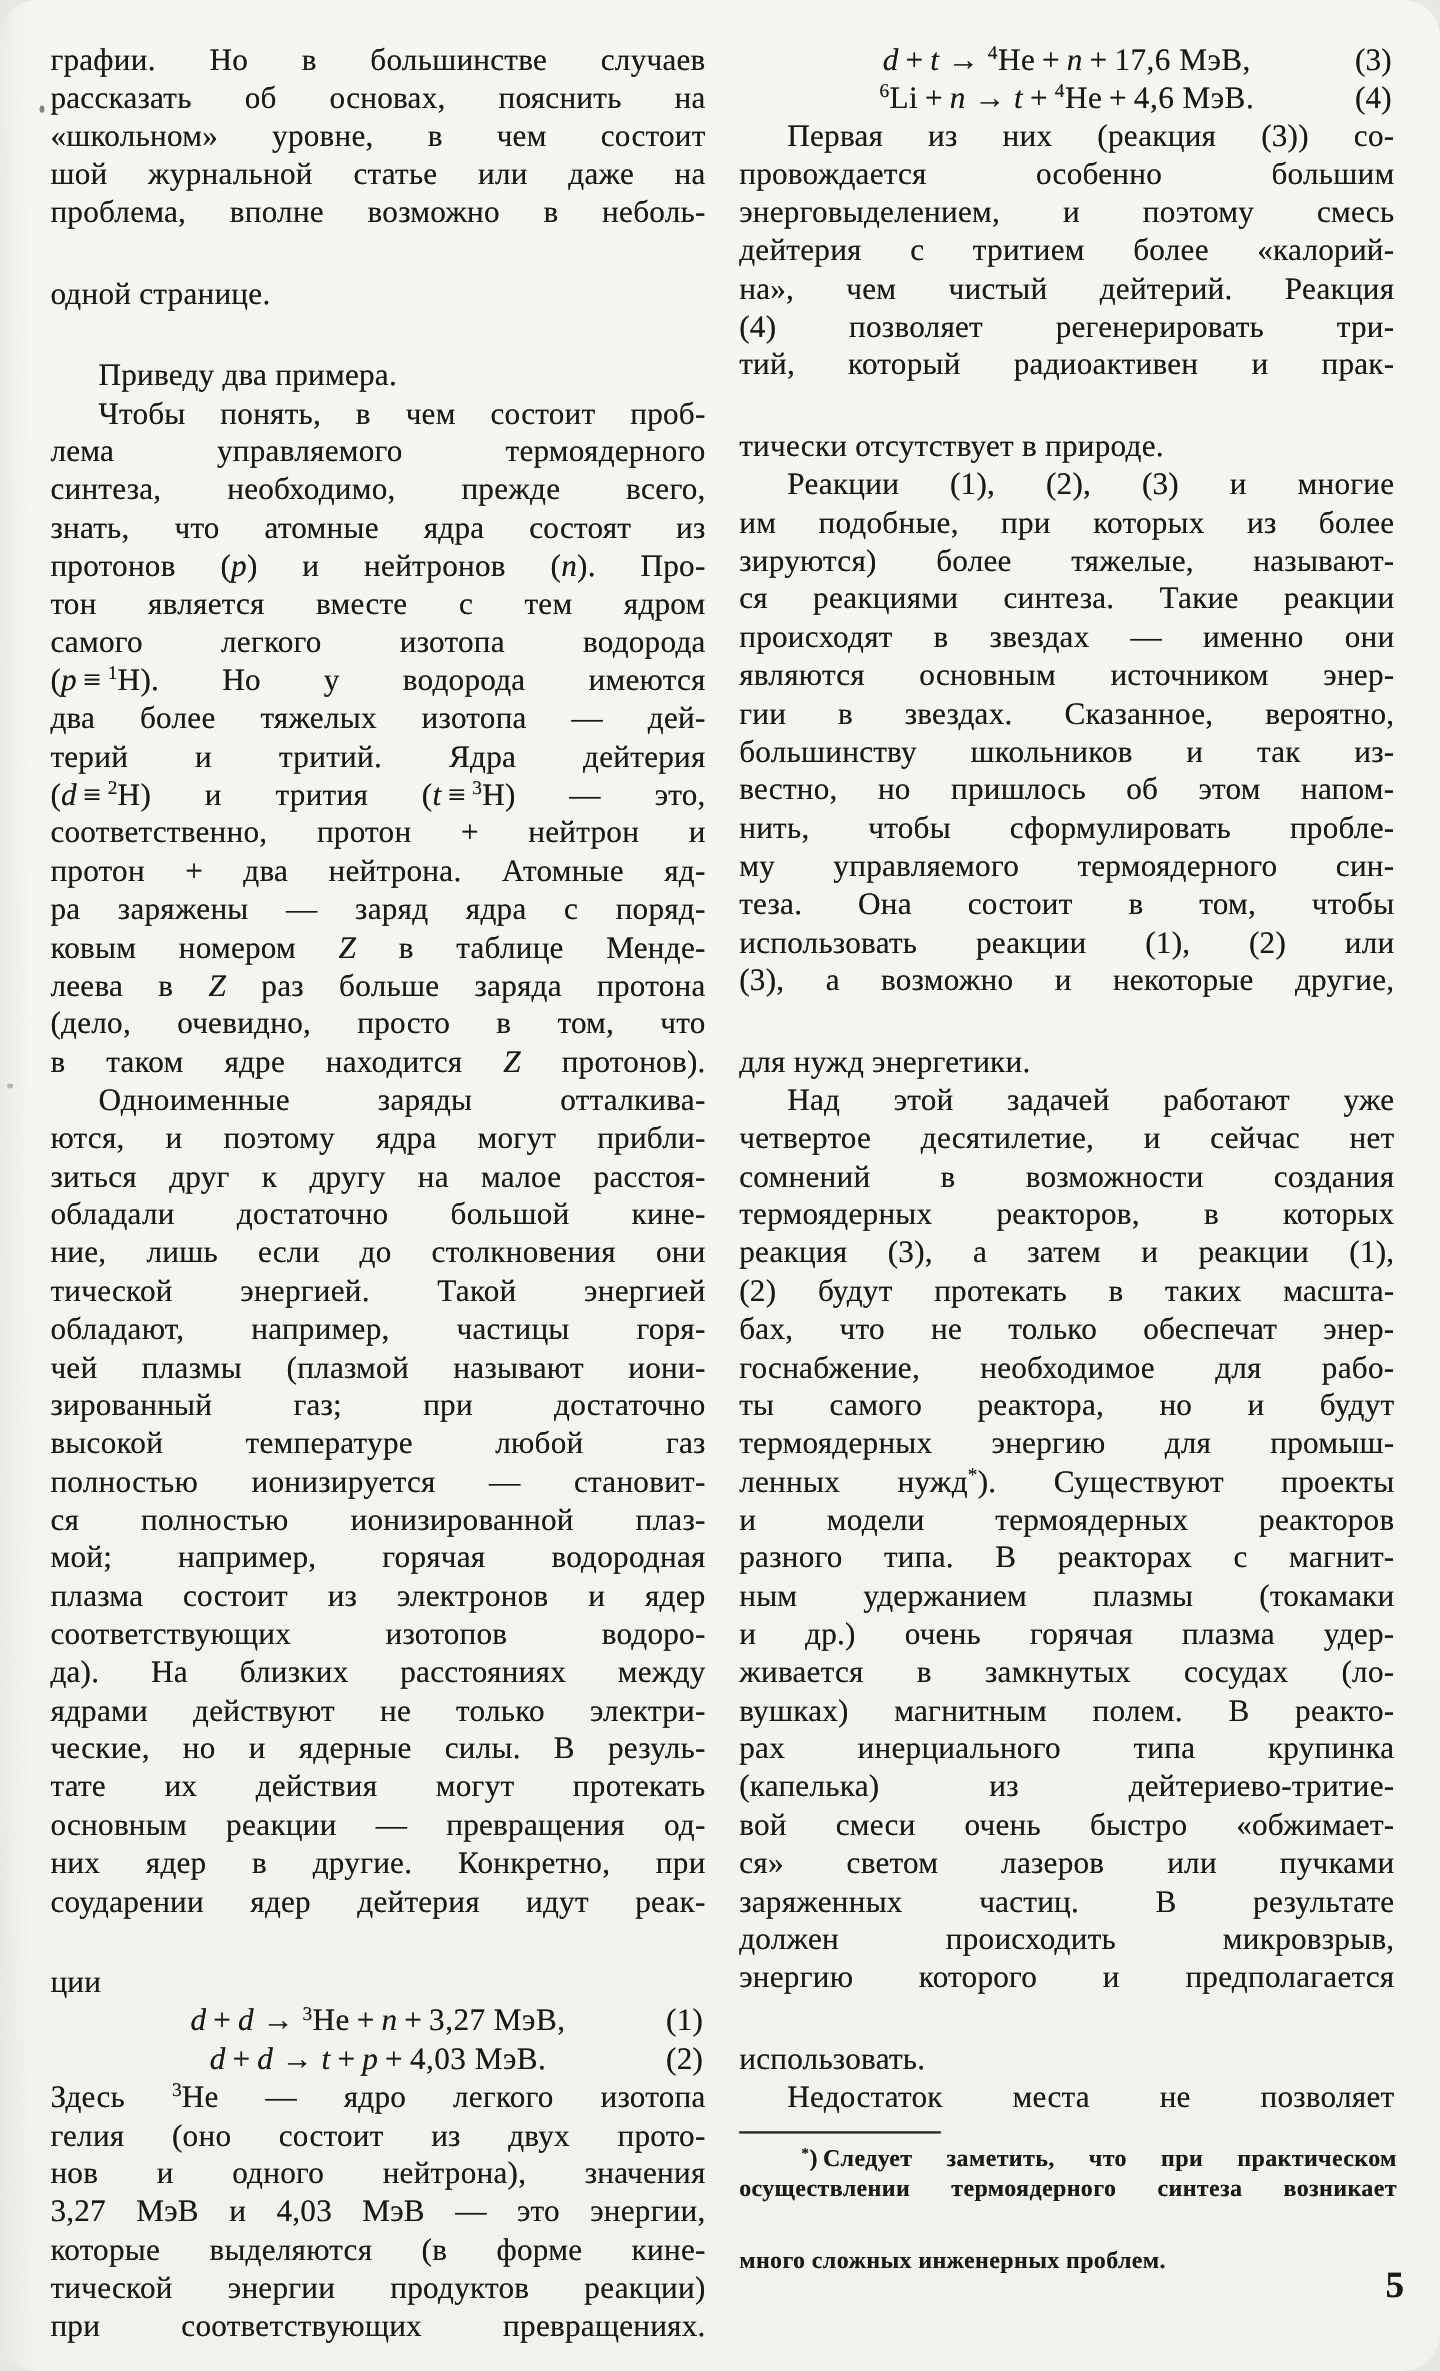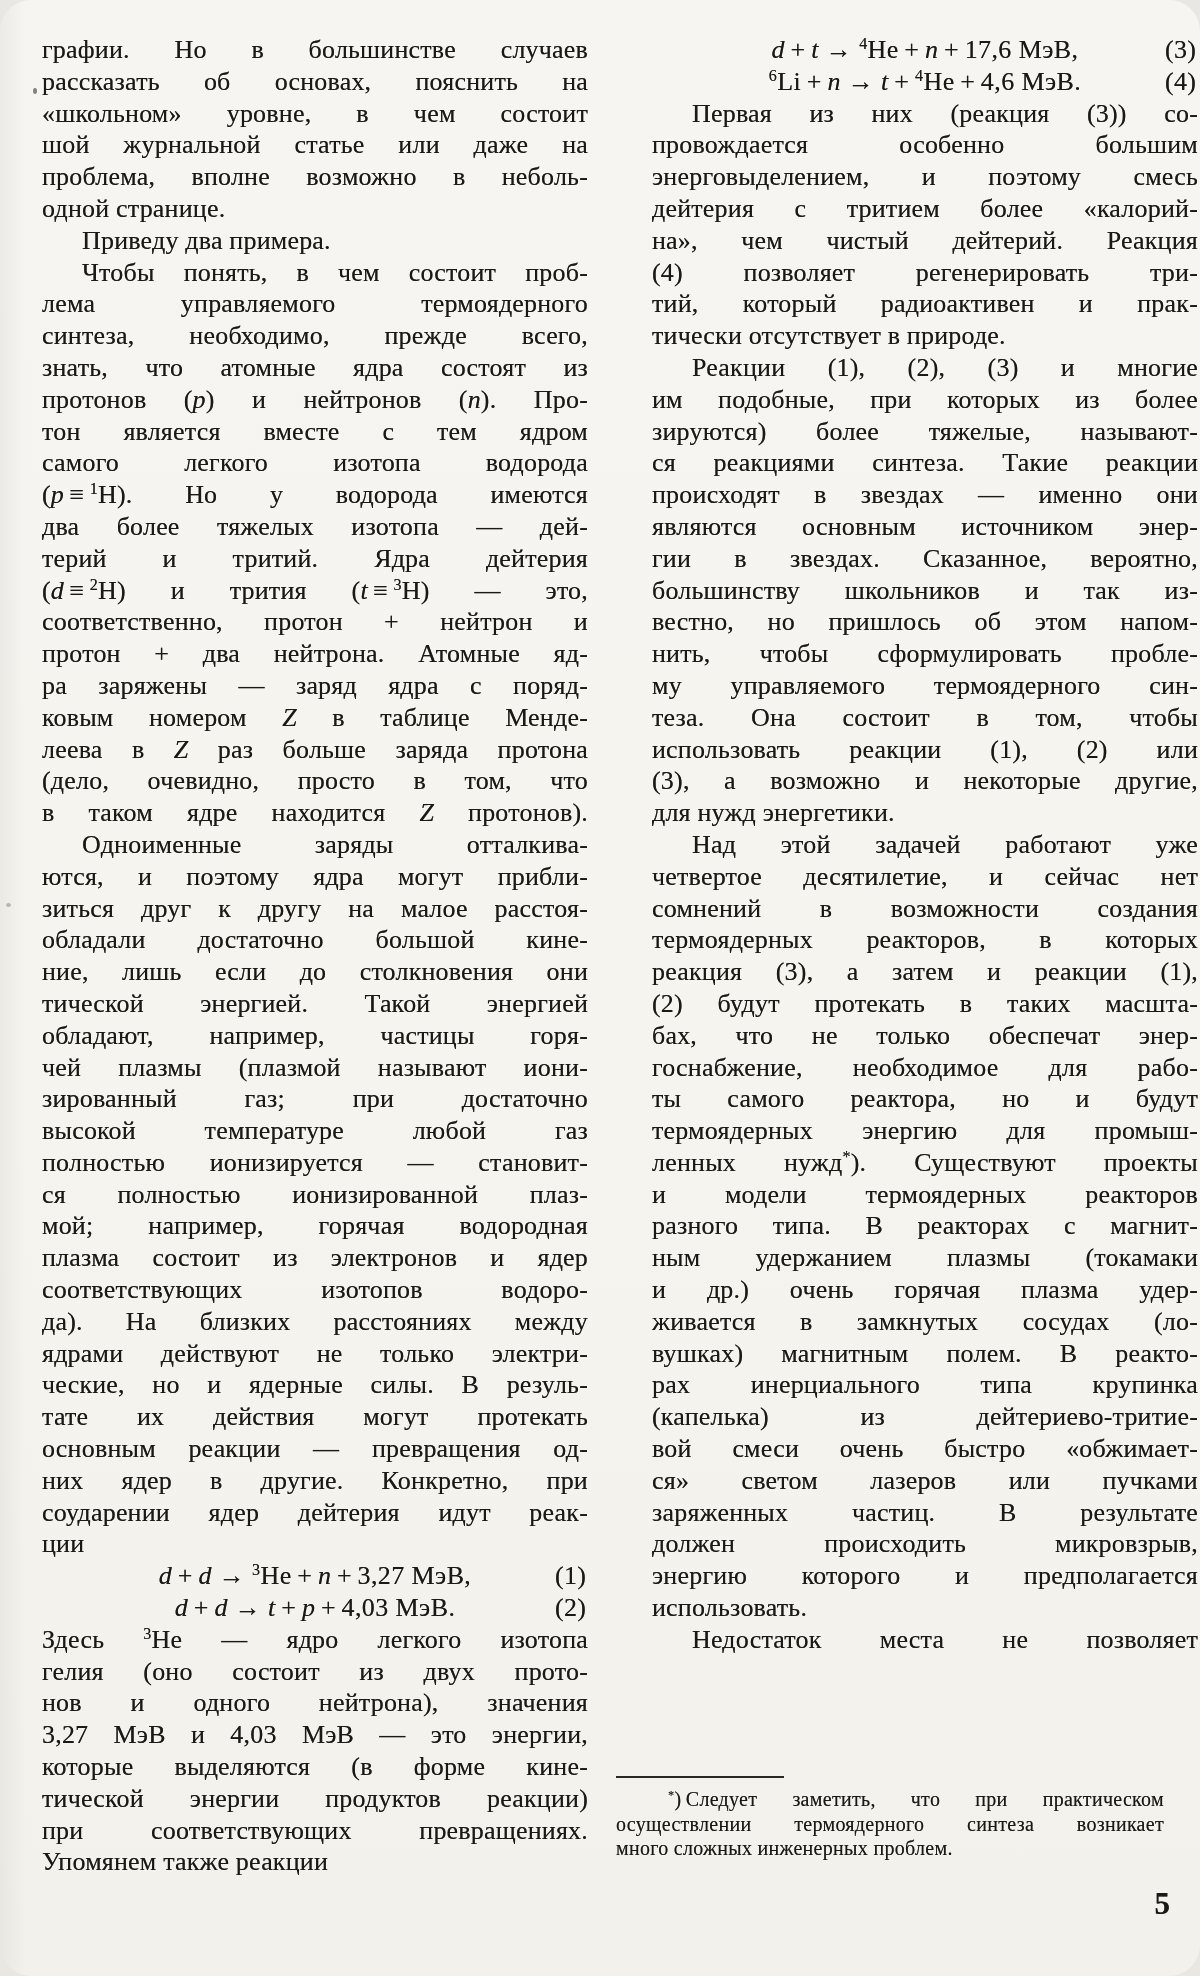--- a/index.html
+++ b/index.html
@@ -21,26 +21,26 @@
     color:var(--ink);
     border-radius:31px;
   }
   .col{
     position:absolute;top:34px;width:546px;
     font-size:26px;line-height:31.8px;
     letter-spacing:0.2px;
     text-shadow:0 0 0.5px rgba(25,22,18,0.65);
   }
   #col-left{left:42px;}
-  #col-right{left:652px;}
+  #col-right{left:616px;}
   .ln{
     text-align:justify;text-align-last:justify;
     min-height:31.8px;
   }
-  .ln.last{text-align-last:left;}
+  .ln.last{text-align-last:left;margin-top:36px;}
   .ln.ind{text-indent:40px;}
   .ln i{font-style:italic;}
   sup{
     font-size:0.62em;line-height:0;vertical-align:baseline;
     position:relative;top:-0.55em;
   }
   .ln.formula{
     text-align:center;text-align-last:center;
     position:relative;
   }
@@ -51,21 +51,21 @@
   .footnote{
     position:absolute;left:616px;top:1776px;width:548px;
     font-size:20px;line-height:24.6px;
     letter-spacing:0.3px;
     text-shadow:0 0 0.4px rgba(25,22,18,0.6);
   }
   .footnote-rule{
     width:168px;height:2px;background:#2a2username824;background:#2a2824;
     margin-bottom:9px;
   }
-  .footnote .ln{min-height:24.6px;}
+  .footnote .ln{min-height:24.6px;font-weight:bold;}
   .footnote .ln.ind{text-indent:52px;}
   .page-number{
     position:absolute;top:1886px;right:30px;
     font-size:31px;font-weight:bold;
     color:var(--ink);
     text-shadow:0 0 0.5px rgba(25,22,18,0.7);
   }
   
   .speck{position:absolute;background:rgba(40,36,30,0.55);border-radius:50%;}
   .speck.s1{left:33px;top:88px;width:4px;height:6px;}

